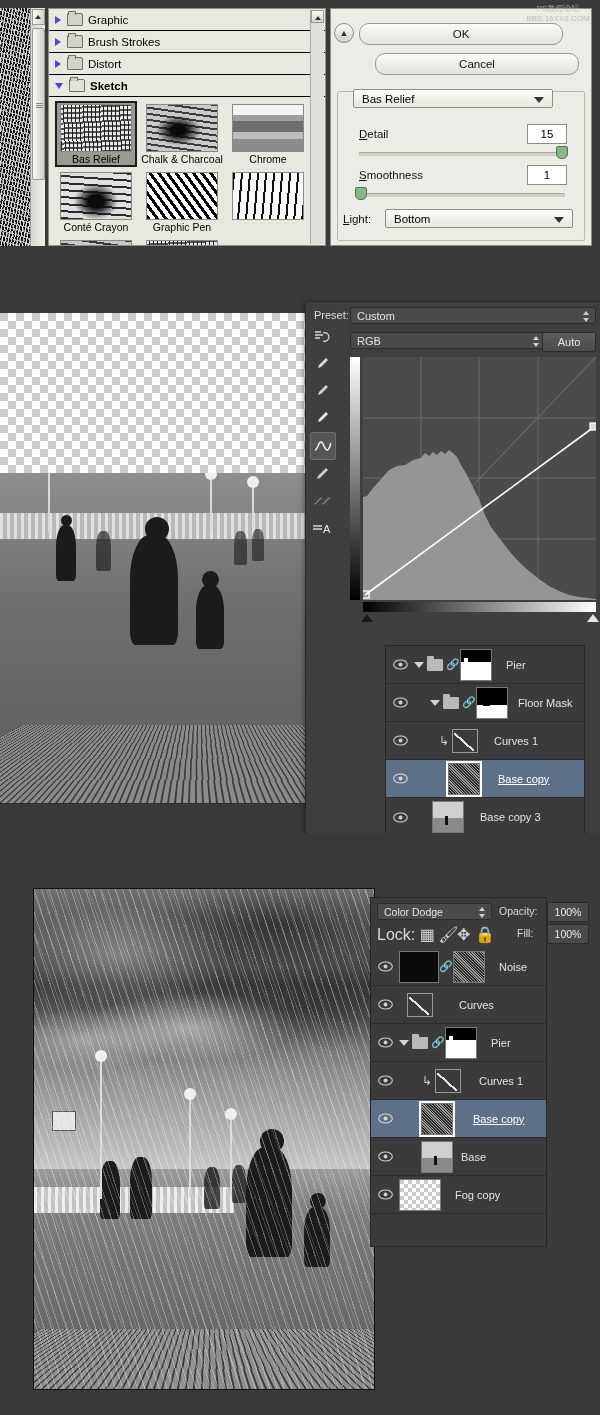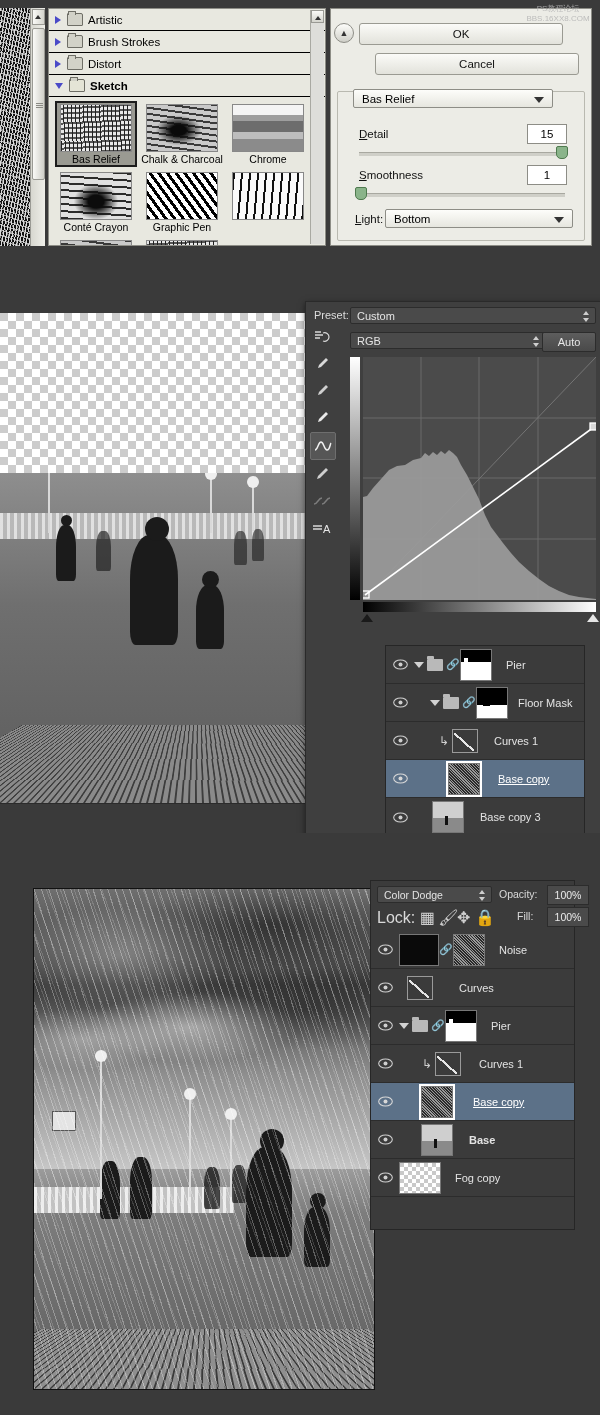--- a/index.html
+++ b/index.html
@@ -72,21 +72,21 @@
      background:linear-gradient(#fafaf7,#d4d4cd);border:1px solid #9a9a94;box-sizing:border-box;}
   #fg-list-scroll .up:after{content:"";position:absolute;left:3px;top:5px;
      border-left:3px solid transparent;border-right:3px solid transparent;border-bottom:4px solid #333;}
 
   #fg-right{position:absolute;left:330px;top:8px;width:262px;height:238px;
      background:#ecece6;border:1px solid #8d8d86;box-sizing:border-box;}
   .collapse-btn{position:absolute;left:3px;top:14px;width:18px;height:18px;border-radius:50%;
      background:linear-gradient(#fdfdfa,#cfcfc8);border:1px solid #8d8d86;
      font-size:9px;color:#333;display:flex;align-items:center;justify-content:center;}
   .pbtn{height:20px;background:linear-gradient(#fbfbf8,#e2e2db);border:1px solid #9a9a92;
-     border-radius:3px;display:flex;align-items:center;justify-content:center;
+     border-radius:10px;display:flex;align-items:center;justify-content:center;
      font-size:11.5px;color:#111;}
   #fg-ok{position:absolute;left:28px;top:14px;width:202px;}
   #fg-cancel{position:absolute;left:44px;top:44px;width:202px;}
   #fg-fieldset{position:absolute;left:6px;top:82px;right:6px;bottom:4px;
      border:1px solid #b9b9b0;border-radius:2px;}
   #fg-filtersel{position:absolute;left:22px;top:80px;width:200px;height:19px;
      background:linear-gradient(#fdfdfa,#e6e6df);border:1px solid #8d8d86;border-radius:2px;
      display:flex;align-items:center;padding-left:8px;color:#000;font-size:11.5px;box-sizing:border-box;}
   .caret{position:absolute;right:8px;top:7px;width:0;height:0;
      border-left:5px solid transparent;border-right:5px solid transparent;border-top:6px solid #333;}
@@ -194,21 +194,21 @@
      background:linear-gradient(#6f6f6f,#3c3c3c 32%,#8f8f8f 62%,#d2d2d2 100%);}
   .clouds{position:absolute;inset:0;background:
       radial-gradient(ellipse 160px 70px at 25% 22%,rgba(255,255,255,.30),transparent 70%),
       radial-gradient(ellipse 190px 60px at 70% 12%,rgba(0,0,0,.45),transparent 72%),
       radial-gradient(ellipse 150px 50px at 46% 46%,rgba(255,255,255,.45),transparent 70%),
       radial-gradient(ellipse 200px 58px at 80% 40%,rgba(0,0,0,.35),transparent 72%),
       radial-gradient(ellipse 130px 44px at 15% 50%,rgba(255,255,255,.35),transparent 70%);}
   .rain{position:absolute;inset:0;background:
      repeating-linear-gradient(72deg,rgba(255,255,255,.30) 0 1px,transparent 1px 7px),
      repeating-linear-gradient(70deg,rgba(255,255,255,.16) 0 1px,transparent 1px 13px);}
-  #layers-bot{position:absolute;left:370px;top:47px;width:205px;height:350px;
+  #layers-bot{position:absolute;left:370px;top:64px;width:177px;height:350px;
      background:#3b3b3b;border:1px solid #262626;box-sizing:border-box;padding-left:12px;}
   #lb-mode{position:absolute;left:6px;top:5px;width:115px;height:17px;
      background:#4a4a4a;border:1px solid #2c2c2c;border-radius:2px;display:flex;align-items:center;
      padding-left:6px;color:#e2e2e2;font-size:10.5px;box-sizing:border-box;}
   #lb-oplbl{position:absolute;left:128px;top:7px;color:#d9d9d9;font-size:10.5px;}
   #lb-opval{position:absolute;left:176px;top:4px;width:40px;height:18px;background:#4a4a4a;
      border:1px solid #2c2c2c;color:#eaeaea;font-size:10.5px;display:flex;align-items:center;justify-content:center;}
   #lb-lock{position:absolute;left:6px;top:27px;color:#d9d9d9;font-size:16px;}
   #lb-filllbl{position:absolute;left:146px;top:29px;color:#d9d9d9;font-size:10.5px;}
   #lb-fillval{position:absolute;left:176px;top:26px;width:40px;height:18px;background:#4a4a4a;
@@ -227,21 +227,21 @@
     <div id="fg-pv-up"></div>
     <div id="fg-pv-thumb">
       <div class="grip"></div>
     </div>
   </div>
 
   <div id="fg-list">
     <div class="fg-cat">
       <span class="tri"></span>
       <span class="folder"></span>
-      <span>Artistic</span>
+      <span>Graphic</span>
     </div>
     <div class="fg-cat">
       <span class="tri"></span>
       <span class="folder"></span>
       <span>Brush Strokes</span>
     </div>
     <div class="fg-cat">
       <span class="tri"></span>
       <span class="folder"></span>
       <span>Distort</span>
@@ -322,21 +322,21 @@
     <div class="fg-slider" style="left:28px;top:143px;width:206px;"></div>
     <div class="fg-knob" style="left:225px;top:137px;"></div>
 
     <div class="fg-lblrow" style="left:28px;top:160px;">
       <span class="ulc">S</span><span>moothness</span>
     </div>
     <div class="fg-num" style="left:196px;top:156px;">1</div>
     <div class="fg-slider" style="left:28px;top:184px;width:206px;"></div>
     <div class="fg-knob" style="left:24px;top:178px;"></div>
 
-    <div class="fg-lblrow" style="left:24px;top:204px;">
+    <div class="fg-lblrow" style="left:12px;top:204px;">
       <span class="ulc">L</span><span>ight:</span>
     </div>
     <div id="fg-light">
       <span>Bottom</span>
       <span class="caret"></span>
     </div>
   </div>
 
   <div id="fg-wm">
     <div>PS教程论坛</div>
@@ -638,21 +638,21 @@
 
       <div class="lrow">
         <div class="eye">
           <svg width="15" height="11" viewBox="0 0 15 11">
               <ellipse cx="7.5" cy="5.5" rx="6.8" ry="4.5" fill="none" stroke="#cfcfcf" stroke-width="1.1"></ellipse>
               <circle cx="7.5" cy="5.5" r="2" fill="#cfcfcf"></circle>
             </svg>
         </div>
         <span style="width:22px;flex:none;"></span>
         <div class="lthumb th-photo"></div>
-        <span class="lname" style="margin-left:16px;font-weight:bold;">Base</span>
+        <span class="lname" style="margin-left:8px;">Base</span>
       </div>
 
       <div class="lrow">
         <div class="eye">
           <svg width="15" height="11" viewBox="0 0 15 11">
               <ellipse cx="7.5" cy="5.5" rx="6.8" ry="4.5" fill="none" stroke="#cfcfcf" stroke-width="1.1"></ellipse>
               <circle cx="7.5" cy="5.5" r="2" fill="#cfcfcf"></circle>
             </svg>
         </div>
         <div class="lthumb th-trans" style="width:40px;"></div>

